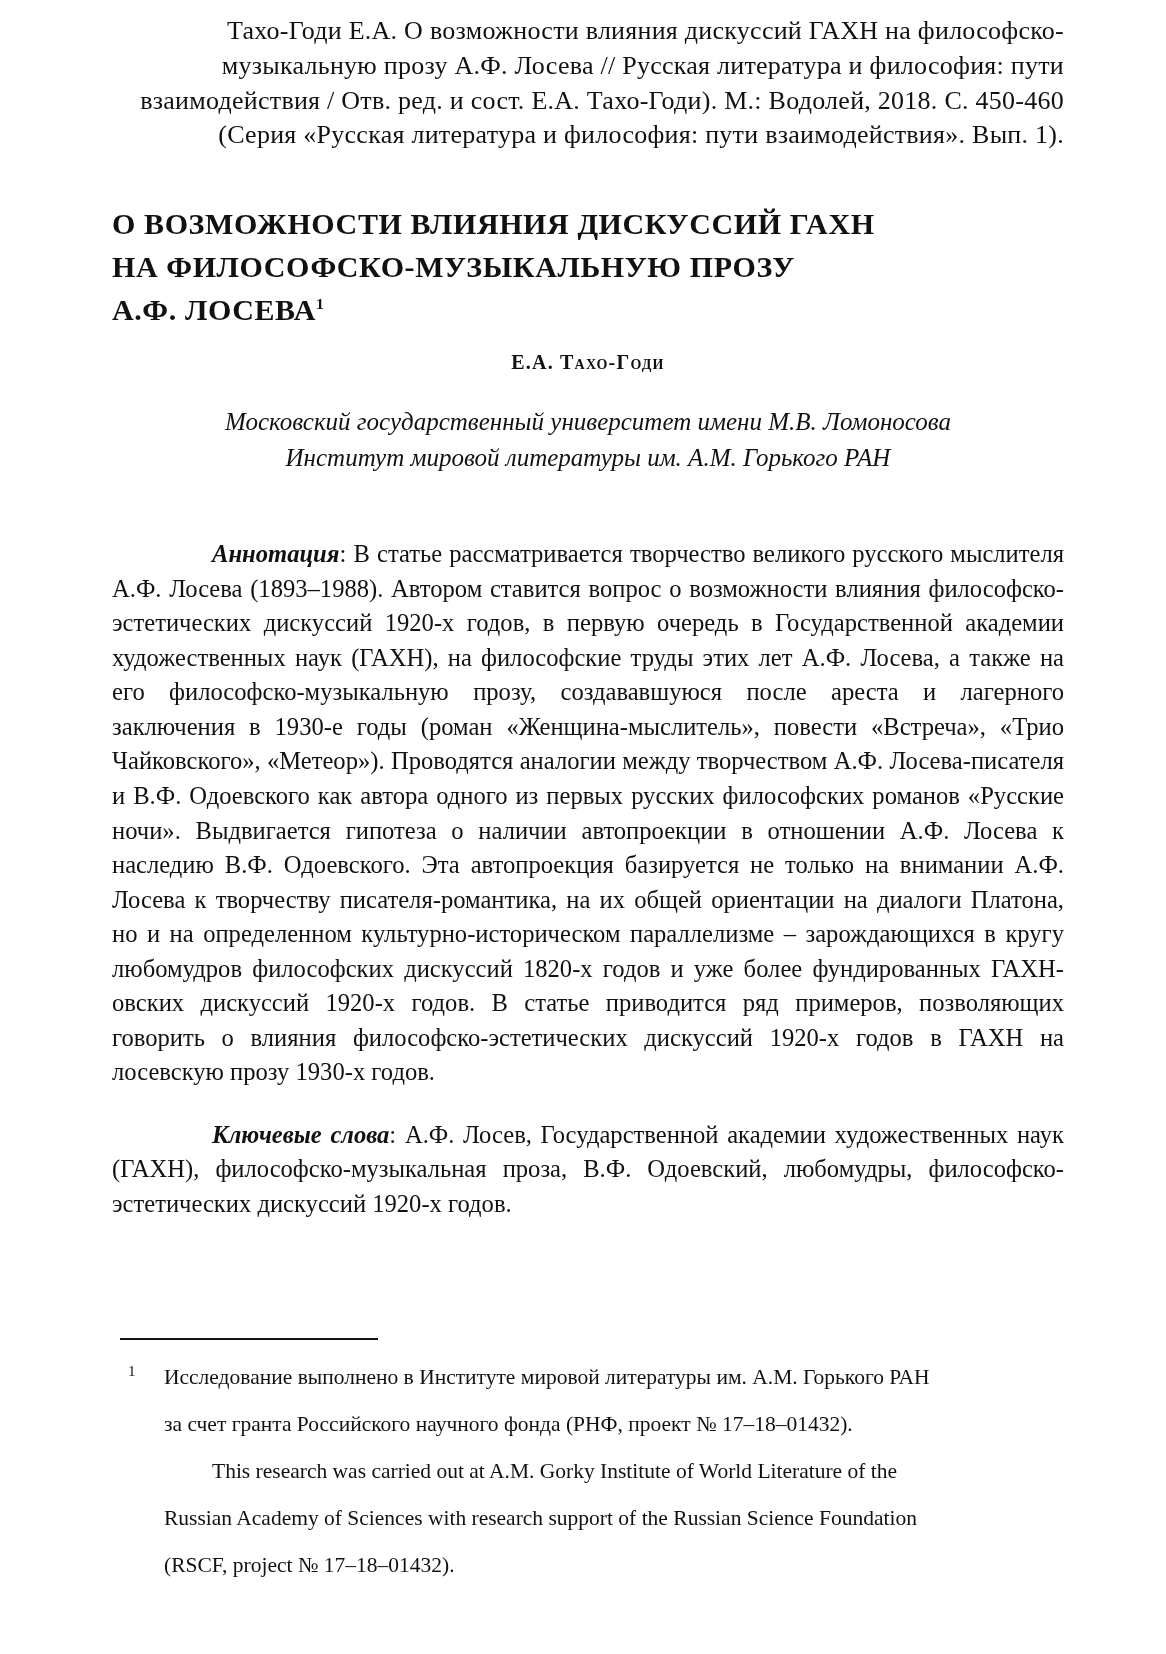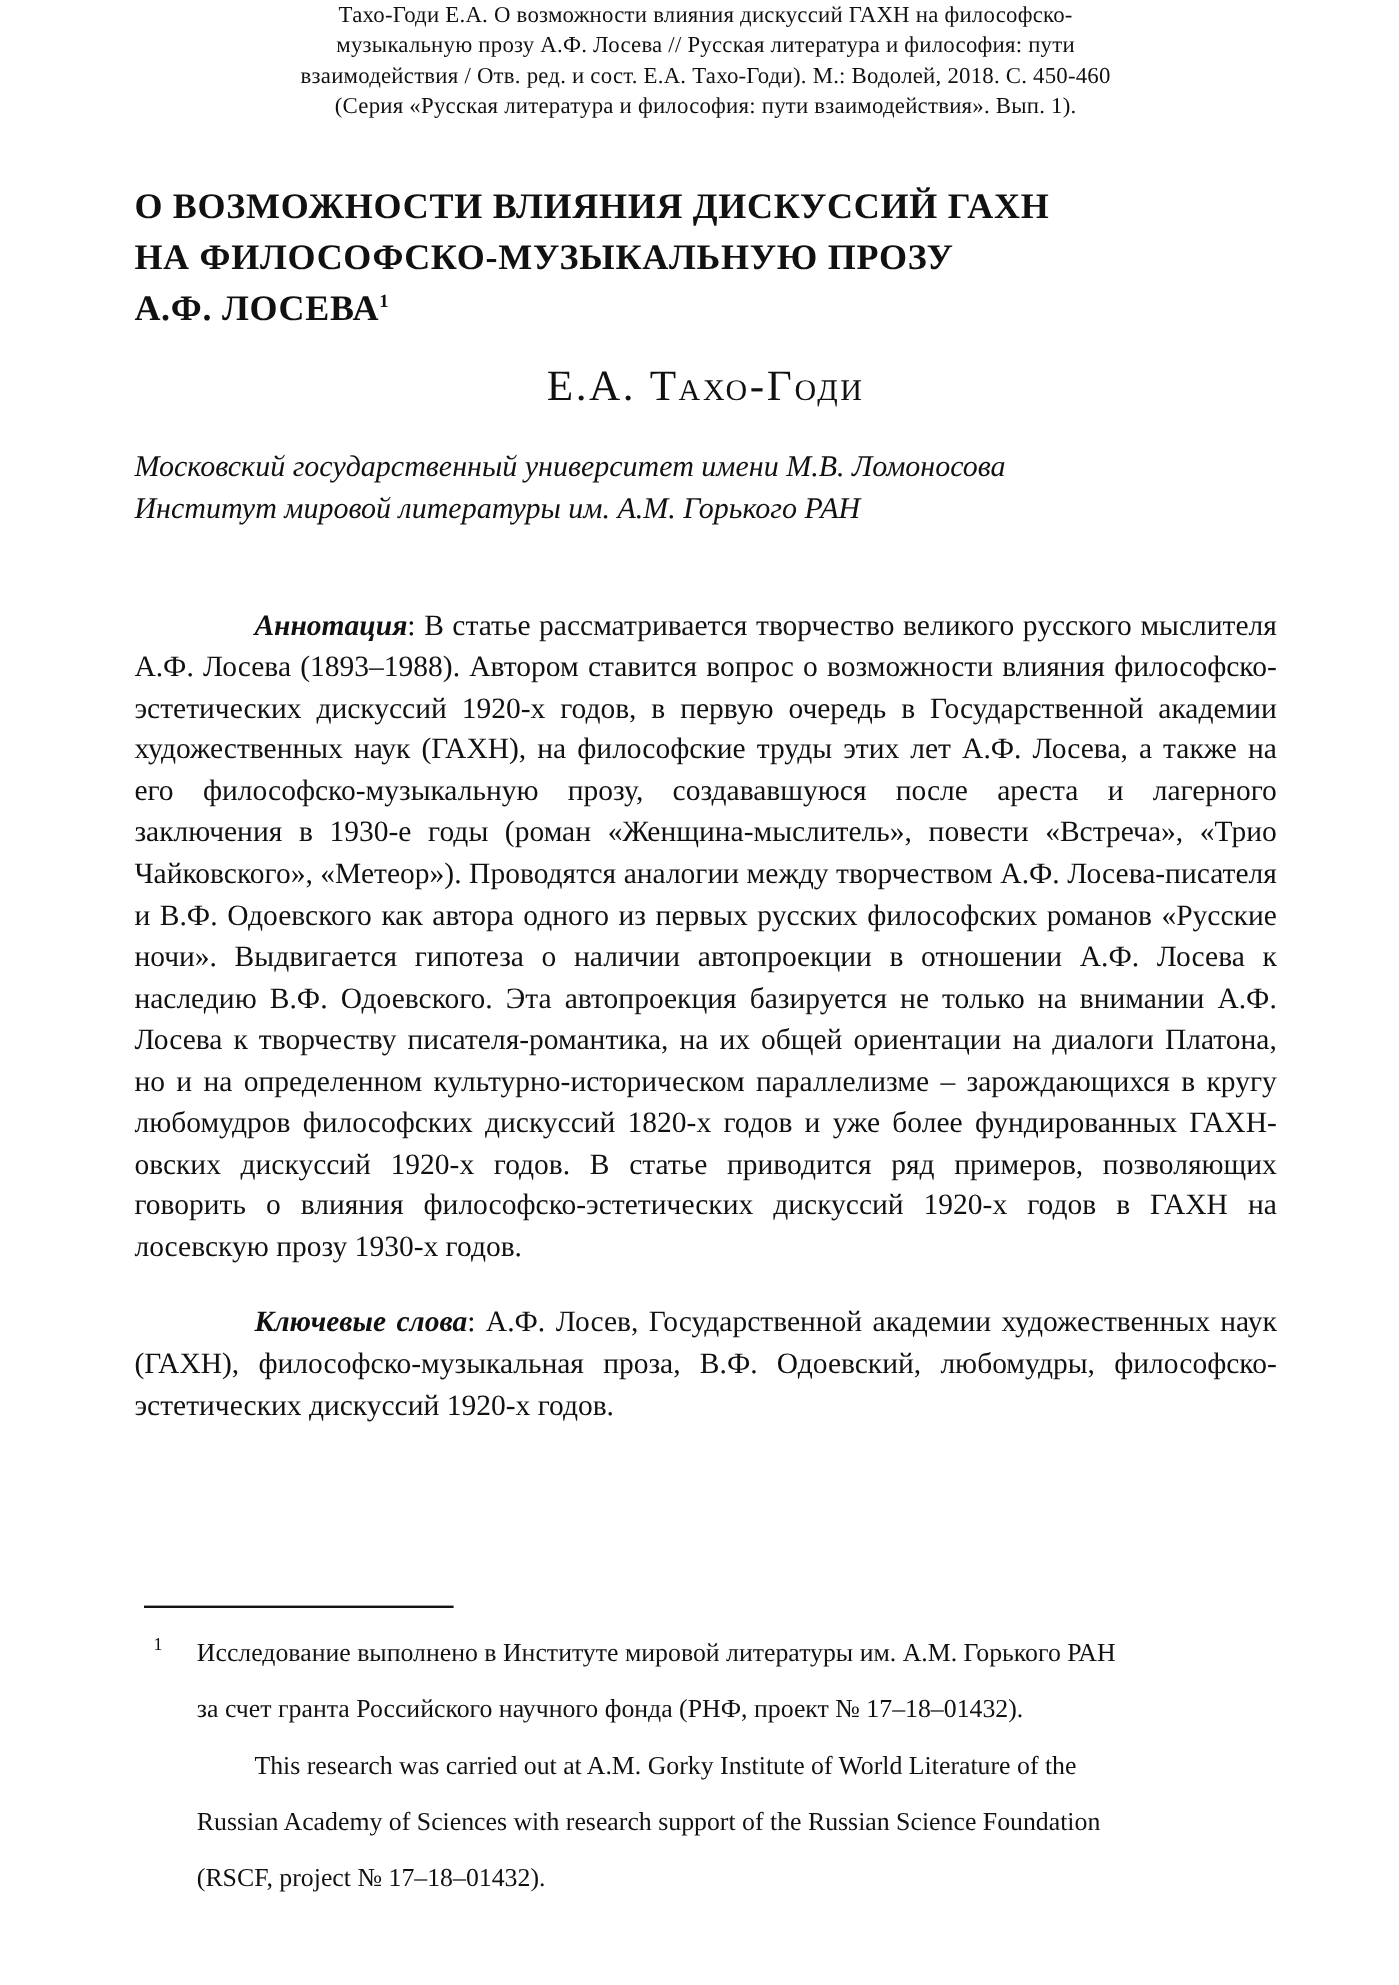--- a/index.html
+++ b/index.html
@@ -23,23 +23,24 @@
 
   .content {
     position: absolute;
     left: 112px;
     top: 0;
     width: 952px;
   }
 
   
   .citation {
-    font-size: 19px;
+    margin-top: 14px;
+    font-size: 26px;
     line-height: 1.34;
-    text-align: center;
+    text-align: right;
     letter-spacing: 0.01em;
   }
   .citation p {
     margin: 0;
     white-space: nowrap;
   }
 
   
   .title {
     margin-top: 50px;
@@ -55,30 +56,30 @@
   .title sup {
     font-size: 0.52em;
     vertical-align: super;
     font-weight: bold;
     letter-spacing: 0;
   }
 
   
   .author {
     text-align: center;
-    font-size: 36px;
+    font-size: 20px;
     font-variant: small-caps;
     letter-spacing: 0.06em;
-    font-weight: normal;
+    font-weight: bold;
   }
 
   
   .affiliation {
     margin-top: 30px;
-    text-align: left;
+    text-align: center;
     font-style: italic;
     font-size: 25px;
     line-height: 1.42;
   }
   .affiliation .line {
     display: block;
     white-space: nowrap;
   }
 
   

